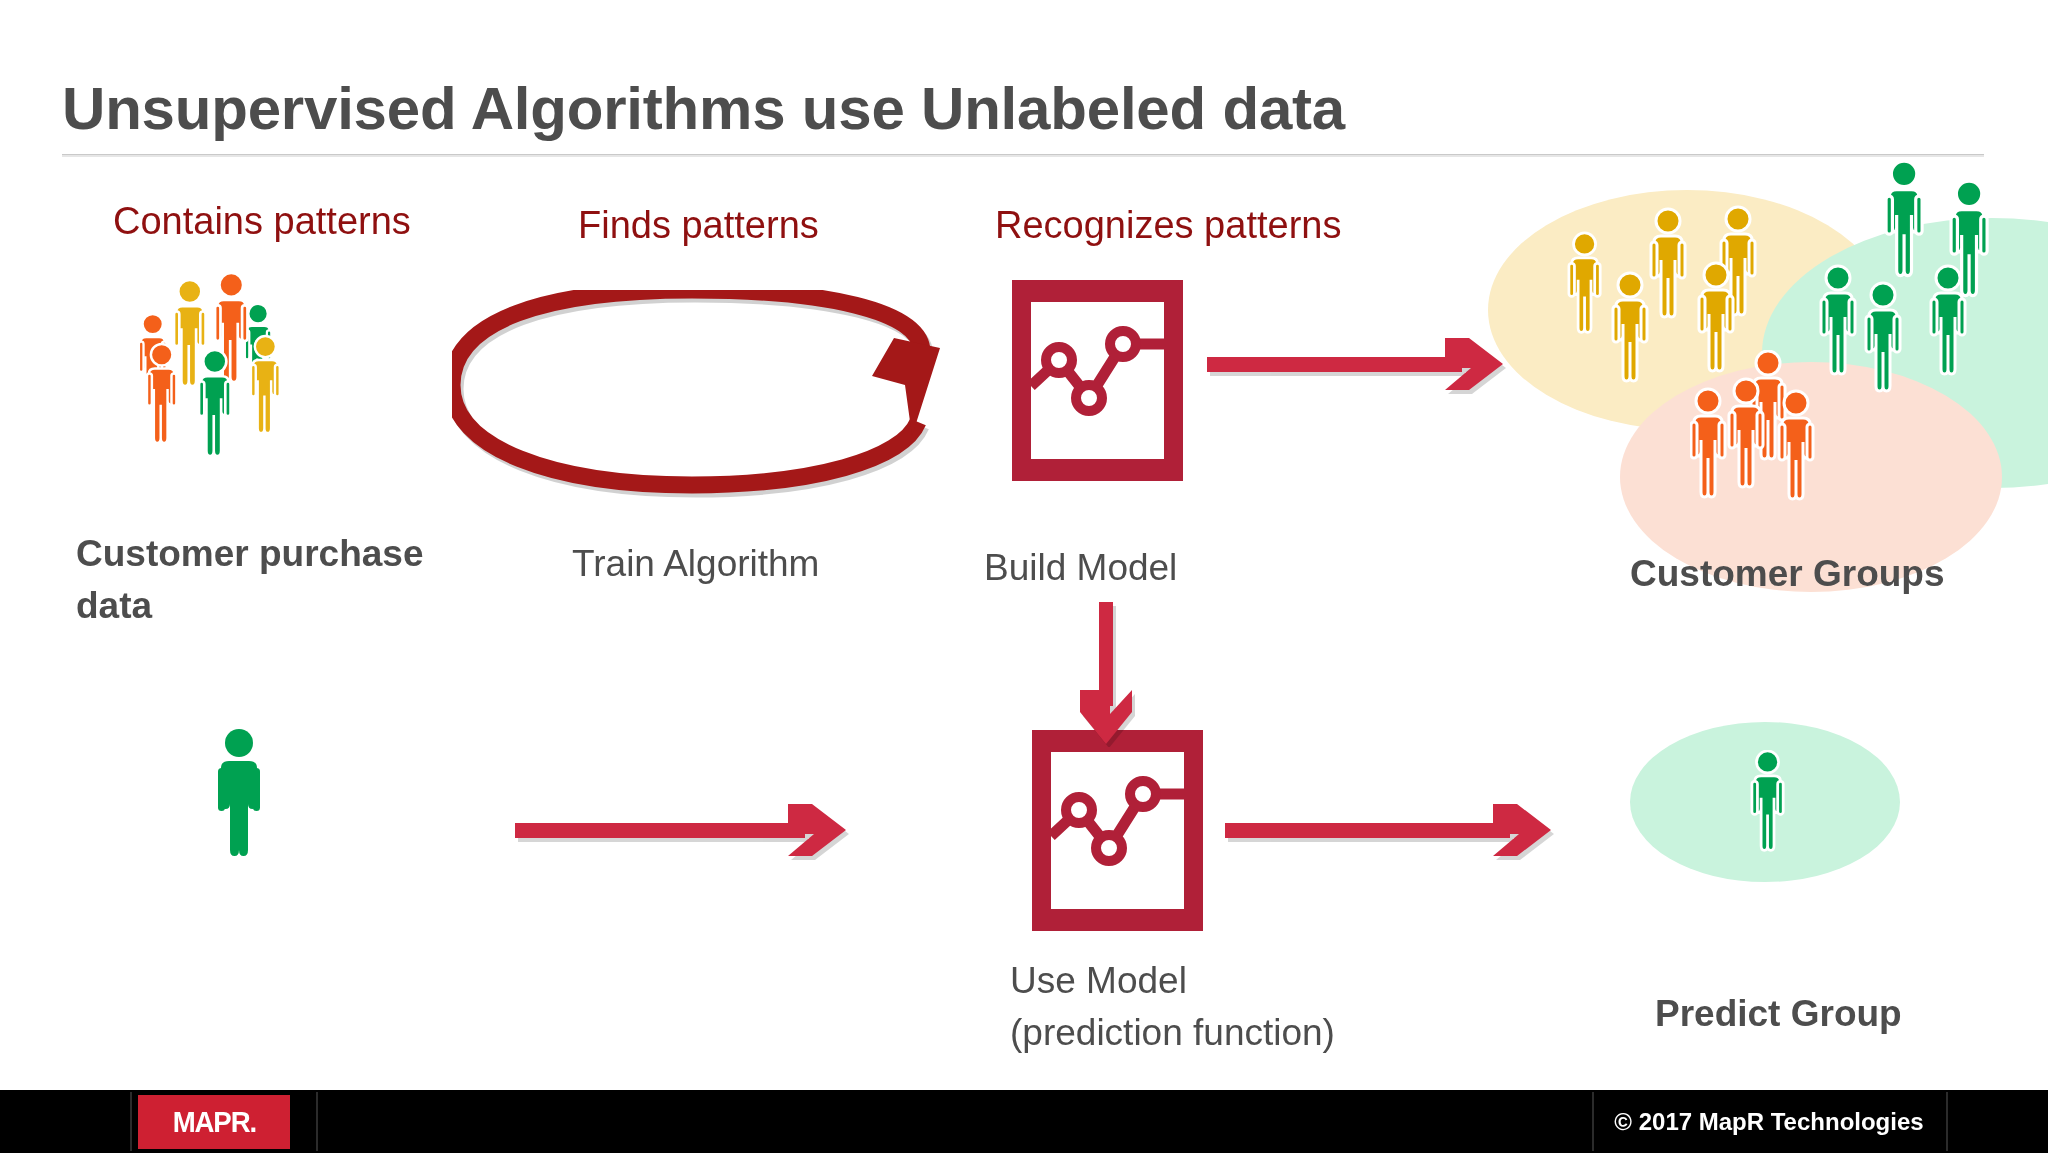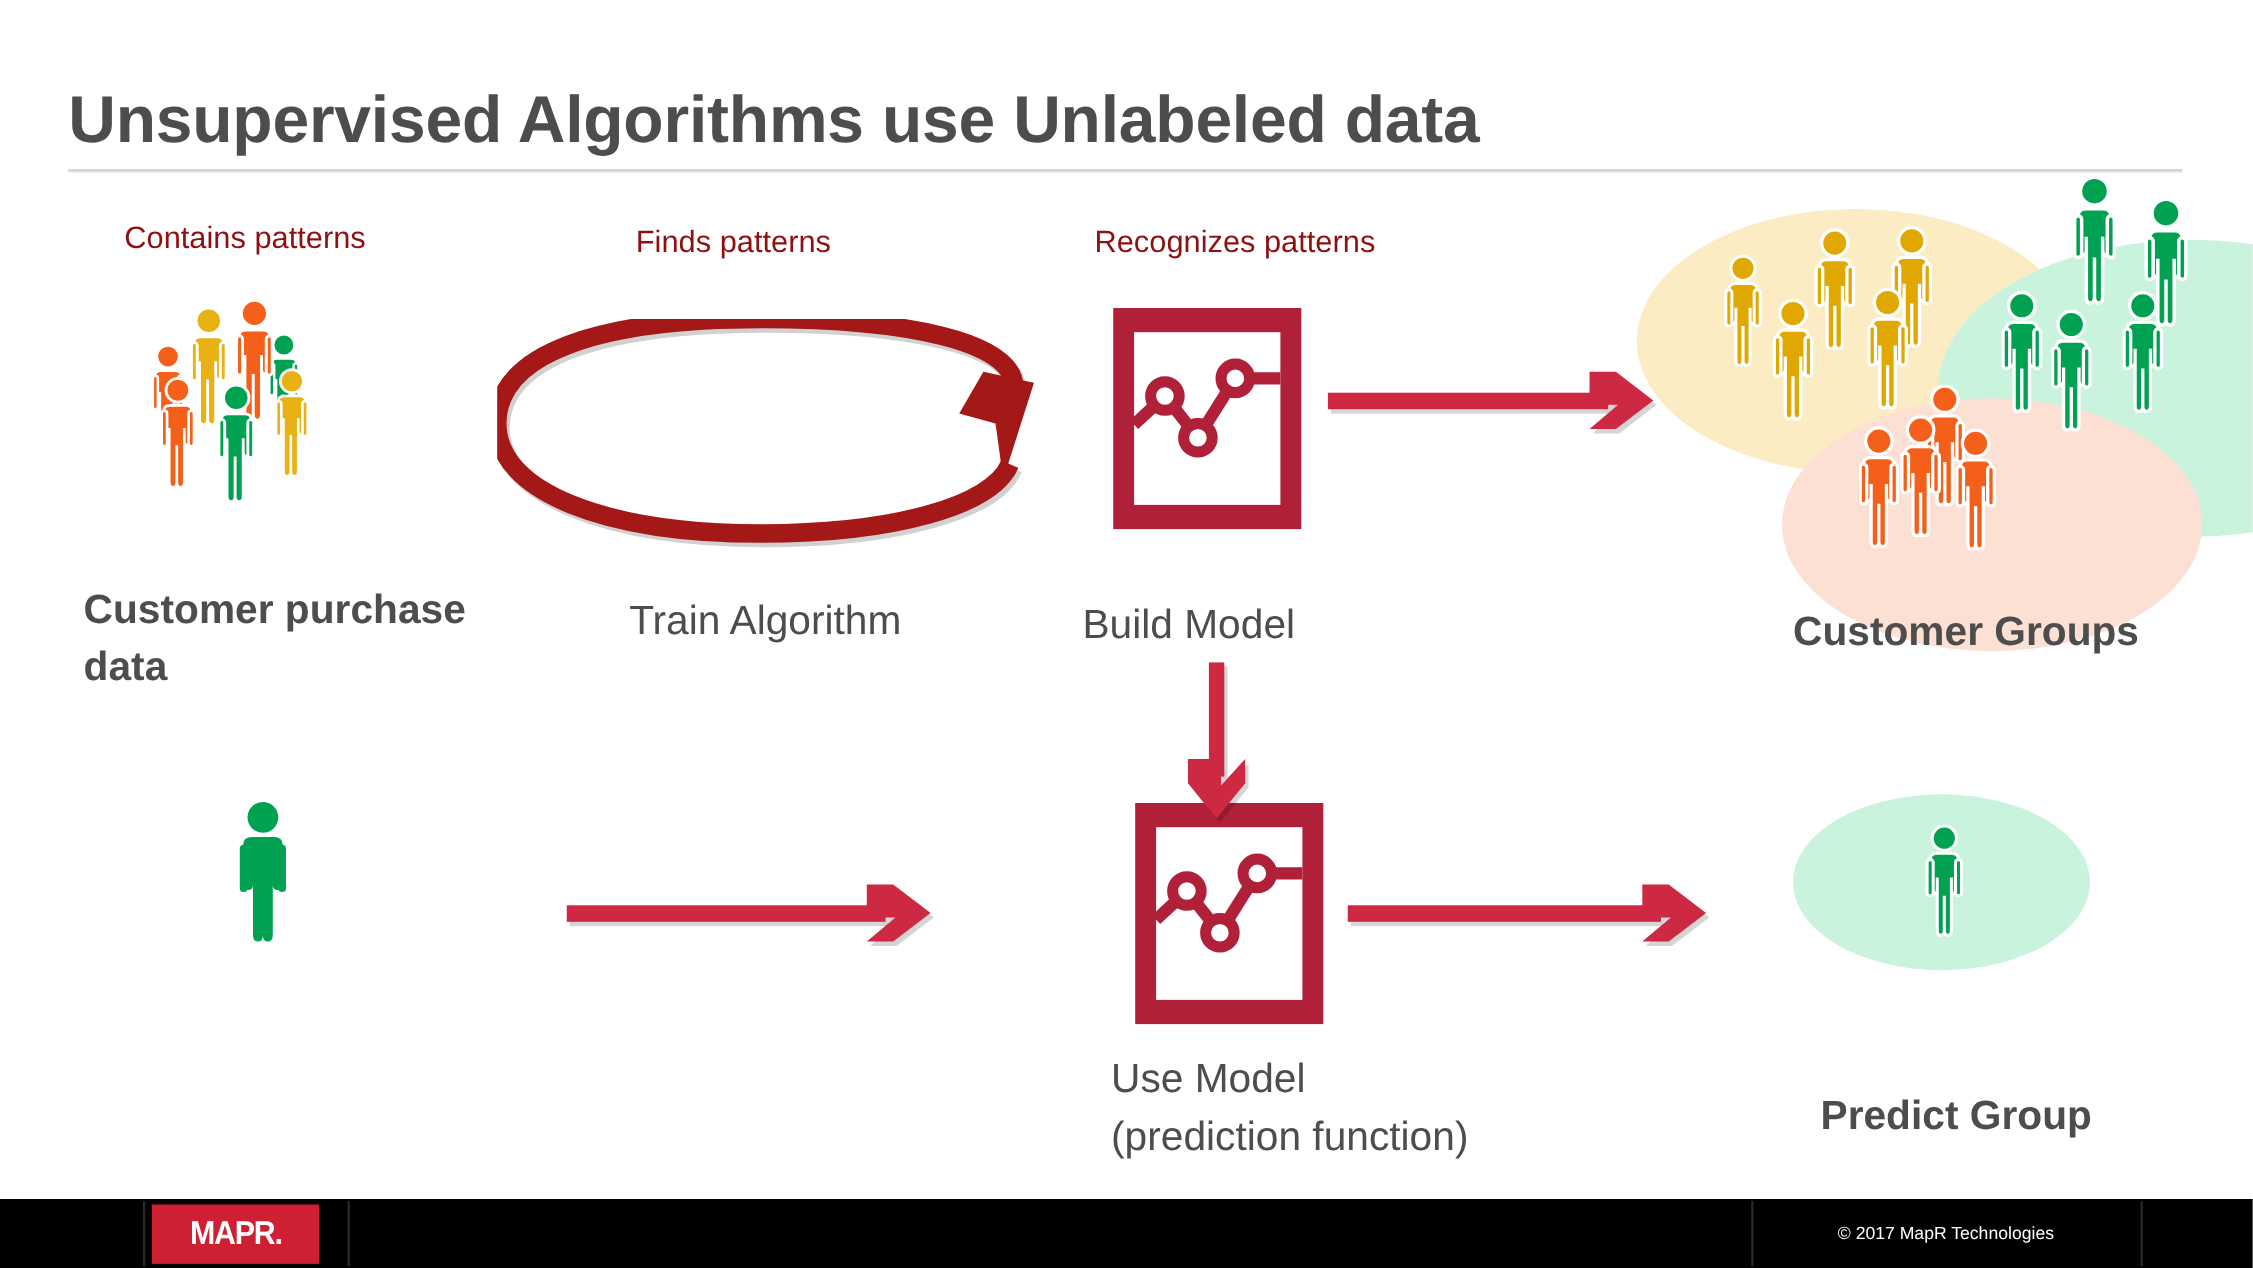--- a/index.html
+++ b/index.html
@@ -31,21 +31,21 @@
     position: absolute;
     left: 62px; top: 154px;
     width: 1922px; height: 3px;
     background: linear-gradient(to bottom, #c9c9c9 0 1px, #e6e6e6 1px 3px);
   }
 
   
   .redcap {
     position: absolute;
     color: #8f1010;
-    font-size: 28px;
+    font-size: 38px;
     font-weight: normal;
     white-space: nowrap;
   }
   .cap-contains  { left: 113px;  top: 200px; }
   .cap-finds     { left: 578px;  top: 204px; }
   .cap-recognize { left: 995px;  top: 204px; }
 
   
   .steplabel {
     position: absolute;
@@ -138,22 +138,23 @@
   .fd1 { left: 130px; }
   .fd2 { left: 316px; }
   .fd3 { left: 1592px; }
   .fd4 { left: 1946px; }
   .footer-copy {
     position: absolute;
     left: 1592px; top: 1090px;
     width: 354px; height: 63px;
     display: flex; align-items: center; justify-content: center;
     color: #ffffff;
-    font-size: 16px;
+    font-size: 24px;
     white-space: nowrap;
+    font-weight: bold;
   }
 </style>
 </head>
 <body>
 
 <div class="slide">
 
   <div class="title">Unsupervised Algorithms use Unlabeled data</div>
   <div class="title-rule"></div>
 

